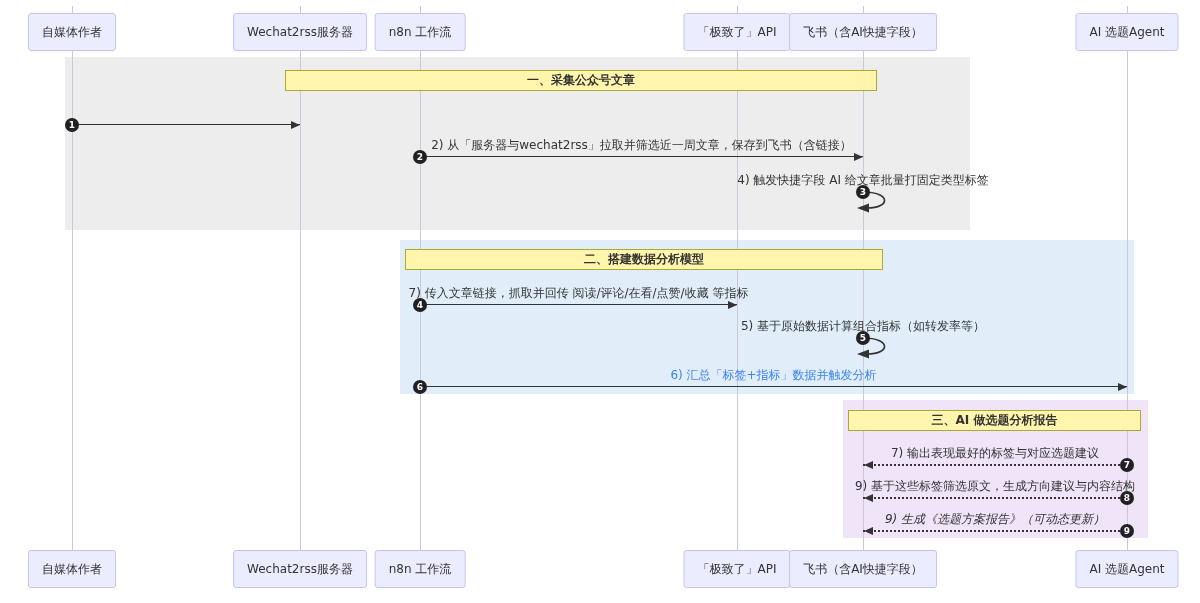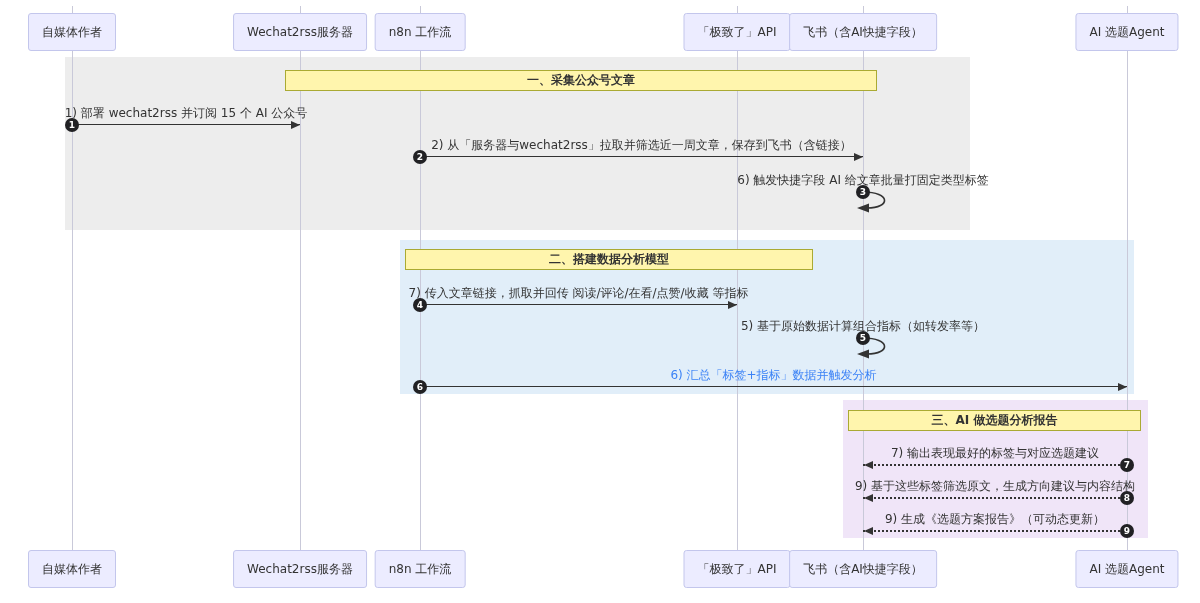--- a/index.html
+++ b/index.html
@@ -55,31 +55,30 @@
     <div class="region" style="position: absolute; z-index: 1; left: 65px; top: 57px; width: 905px; height: 173px; background: rgb(237, 237, 237);"></div>
     <div class="region" style="position: absolute; z-index: 1; left: 400px; top: 240px; width: 734px; height: 154px; background: rgb(225, 238, 249);"></div>
     <div class="region" style="position: absolute; z-index: 1; left: 843px; top: 400px; width: 305px; height: 138px; background: rgb(240, 229, 248);"></div>
     <div class="lifeline" style="left: 72px; background: rgb(201, 201, 217);"></div>
     <div class="lifeline" style="left: 300px; background: rgb(201, 201, 217);"></div>
     <div class="lifeline" style="left: 420px; background: rgb(201, 201, 217);"></div>
     <div class="lifeline" style="left: 737px; background: rgb(201, 201, 217);"></div>
     <div class="lifeline" style="left: 863px; background: rgb(201, 201, 217);"></div>
     <div class="lifeline" style="left: 1127px; background: rgb(201, 201, 217);"></div>
     <div class="section-title" style="left: 285px; top: 70px; width: 592px; background: rgb(255, 245, 173); border: 1px solid rgb(170, 170, 51); color: rgb(51, 51, 51);">一、采集公众号文章</div>
-    <div class="section-title" style="left: 405px; top: 249px; width: 408px; background: rgb(255, 245, 173); border: 1px solid rgb(170, 170, 51); color: rgb(51, 51, 51);">二、搭建数据分析模型</div>
+    <div class="section-title" style="left: 405px; top: 249px; width: 478px; background: rgb(255, 245, 173); border: 1px solid rgb(170, 170, 51); color: rgb(51, 51, 51);">二、搭建数据分析模型</div>
     <div class="section-title" style="left: 848px; top: 410px; width: 293px; background: rgb(255, 245, 173); border: 1px solid rgb(170, 170, 51); color: rgb(51, 51, 51);">三、AI 做选题分析报告</div>
-    <div class="msg-label" style="left: 186px; top: 105px; color: rgb(51, 51, 51);">1) 部署 wechat2rss 并订阅 15 个 AI 公众号</div>
     <div class="msg-line solid" style="left: 72px; top: 124px; width: 228px;"></div>
     <div class="arrowhead right" style="top: 121px; left: 291px;"></div>
     <div class="msg-badge" style="left: 72px; top: 125px; background: rgb(33, 33, 36); color: rgb(255, 255, 255);">1</div>
     <div class="msg-label" style="left: 641.5px; top: 137px; color: rgb(51, 51, 51);">2) 从「服务器与wechat2rss」拉取并筛选近一周文章，保存到飞书（含链接）</div>
     <div class="msg-line solid" style="left: 420px; top: 156px; width: 443px;"></div>
     <div class="arrowhead right" style="top: 153px; left: 854px;"></div>
     <div class="msg-badge" style="left: 420px; top: 157px; background: rgb(33, 33, 36); color: rgb(255, 255, 255);">2</div>
-    <div class="msg-label" style="left: 863px; top: 172px; color: rgb(51, 51, 51);">6) 触发快捷字段 AI 给文章批量打固定类型标签</div>
+    <div class="msg-label" style="left: 863px; top: 172px; color: rgb(51, 51, 51);">4) 触发快捷字段 AI 给文章批量打固定类型标签</div>
     <svg width="44" height="30" class="selfloop" style="left: 853px; top: 186px;">
       <path d="M10,6 C38,6 38,22 14,22" stroke="#333333" stroke-width="1.6" fill="none"></path>
       <polygon points="16,17.5 4,22 16,26.5" fill="#333333"></polygon>
     </svg>
     <div class="msg-badge" style="left: 863px; top: 192px; background: rgb(33, 33, 36); color: rgb(255, 255, 255);">3</div>
     <div class="msg-label" style="left: 578.5px; top: 285px; color: rgb(51, 51, 51);">7) 传入文章链接，抓取并回传 阅读/评论/在看/点赞/收藏 等指标</div>
     <div class="msg-line solid" style="left: 420px; top: 304px; width: 317px;"></div>
     <div class="arrowhead right" style="top: 301px; left: 728px;"></div>
     <div class="msg-badge" style="left: 420px; top: 305px; background: rgb(33, 33, 36); color: rgb(255, 255, 255);">4</div>
     <div class="msg-label" style="left: 863px; top: 318px; color: rgb(51, 51, 51); text-align: right;">5) 基于原始数据计算组合指标（如转发率等）</div>
@@ -93,21 +92,21 @@
     <div class="arrowhead right" style="top: 383px; left: 1118px;"></div>
     <div class="msg-badge" style="left: 420px; top: 387px; background: rgb(33, 33, 36); color: rgb(255, 255, 255);">6</div>
     <div class="msg-label" style="left: 995px; top: 445px; color: rgb(51, 51, 51);">7) 输出表现最好的标签与对应选题建议</div>
     <div class="msg-line dotted" style="left: 863px; top: 464px; width: 264px;"></div>
     <div class="arrowhead left" style="top: 461px; left: 864px;"></div>
     <div class="msg-badge" style="left: 1127px; top: 465px; background: rgb(33, 33, 36); color: rgb(255, 255, 255);">7</div>
     <div class="msg-label" style="left: 995px; top: 478px; color: rgb(51, 51, 51);">9) 基于这些标签筛选原文，生成方向建议与内容结构</div>
     <div class="msg-line dotted" style="left: 863px; top: 497px; width: 264px;"></div>
     <div class="arrowhead left" style="top: 494px; left: 864px;"></div>
     <div class="msg-badge" style="left: 1127px; top: 498px; background: rgb(33, 33, 36); color: rgb(255, 255, 255);">8</div>
-    <div class="msg-label" style="left: 995px; top: 511px; color: rgb(51, 51, 51);">9) 生成《选题方案报告》（可动态更新）</div>
+    <div class="msg-label" style="left: 995px; top: 511px; color: rgb(51, 51, 51); font-style: italic;">9) 生成《选题方案报告》（可动态更新）</div>
     <div class="msg-line dotted" style="left: 863px; top: 530px; width: 264px;"></div>
     <div class="arrowhead left" style="top: 527px; left: 864px;"></div>
     <div class="msg-badge" style="left: 1127px; top: 531px; background: rgb(33, 33, 36); color: rgb(255, 255, 255);">9</div>
     <div class="actor-box" style="left: 72px; top: 13px; background: rgb(236, 236, 255); border: 1px solid rgb(195, 198, 236); color: rgb(51, 51, 51);">自媒体作者</div>
     <div class="actor-box" style="left: 72px; top: 550px; background: rgb(236, 236, 255); border: 1px solid rgb(195, 198, 236); color: rgb(51, 51, 51);">自媒体作者</div>
     <div class="actor-box" style="left: 300px; top: 13px; background: rgb(236, 236, 255); border: 1px solid rgb(195, 198, 236); color: rgb(51, 51, 51);">Wechat2rss服务器</div>
     <div class="actor-box" style="left: 300px; top: 550px; background: rgb(236, 236, 255); border: 1px solid rgb(195, 198, 236); color: rgb(51, 51, 51);">Wechat2rss服务器</div>
     <div class="actor-box" style="left: 420px; top: 13px; background: rgb(236, 236, 255); border: 1px solid rgb(195, 198, 236); color: rgb(51, 51, 51);">n8n 工作流</div>
     <div class="actor-box" style="left: 420px; top: 550px; background: rgb(236, 236, 255); border: 1px solid rgb(195, 198, 236); color: rgb(51, 51, 51);">n8n 工作流</div>
     <div class="actor-box" style="left: 737px; top: 13px; background: rgb(236, 236, 255); border: 1px solid rgb(195, 198, 236); color: rgb(51, 51, 51);">「极致了」API</div>

